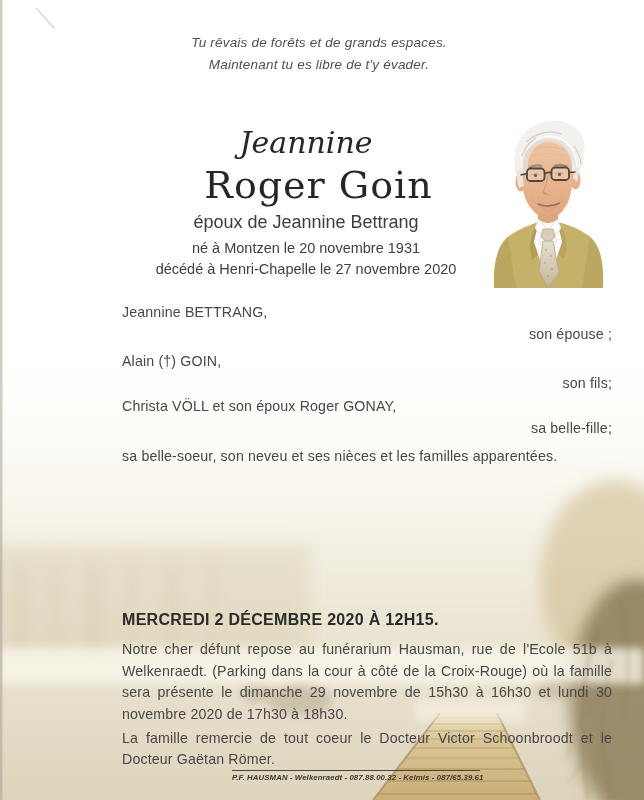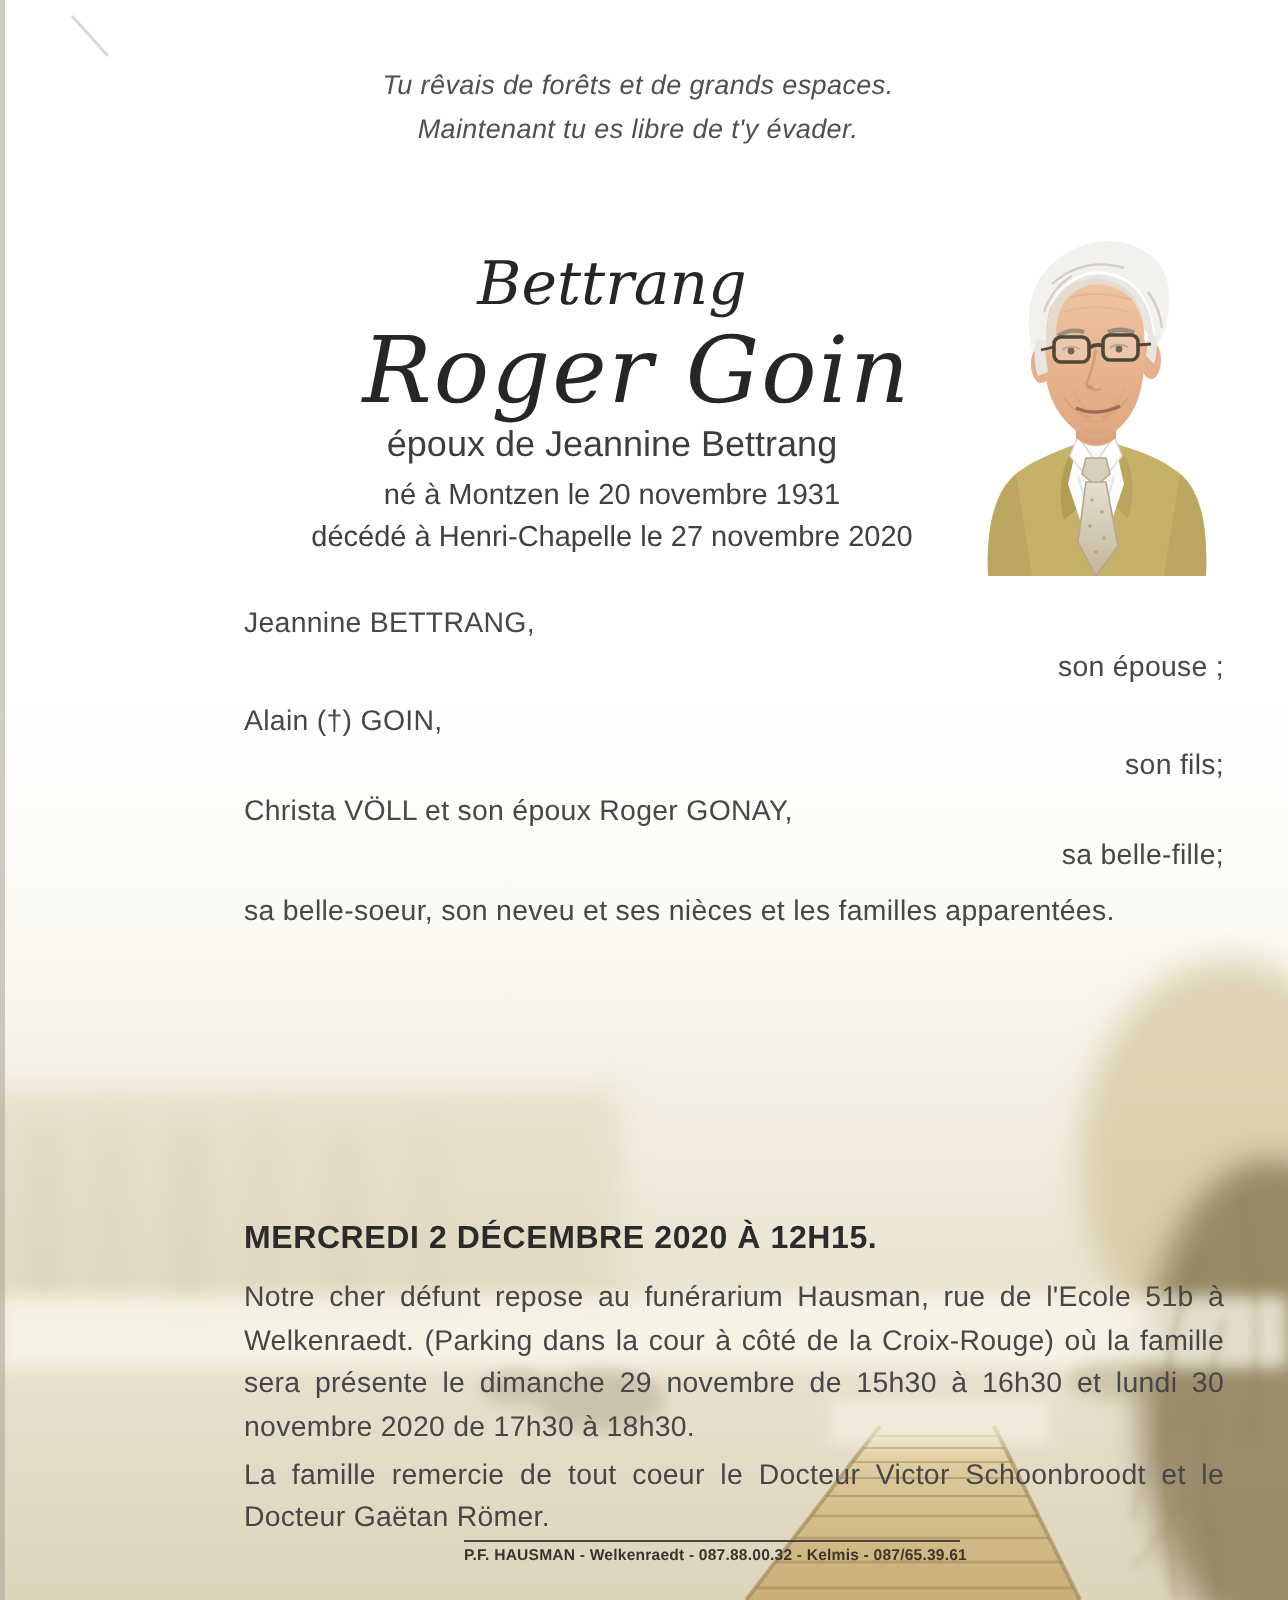--- a/index.html
+++ b/index.html
@@ -9,21 +9,21 @@
     background:linear-gradient(180deg,#ffffff 0%,#ffffff 44%,#fdfcf8 54%,#f4f0e4 68%,#ebe5d3 78%,#e7e0cd 86%,#ded4bc 100%);
   }
   .bg-svg{position:absolute;inset:0;z-index:0;pointer-events:none;}
   .layer{position:absolute;z-index:2;}
 
   .epigraph{top:32px;left:0;width:552px;box-sizing:border-box;padding-left:86px;text-align:center;
     font-style:italic;font-size:13.5px;line-height:22px;color:#4f4f4f;letter-spacing:.2px;}
 
   .titleblock{top:126px;left:0;width:612px;text-align:center;color:#262626;}
   .title-prefix{font-family:"DejaVu Serif","Liberation Serif",serif;font-style:italic;font-size:30px;line-height:34px;}
-  .title-name{font-family:"DejaVu Serif","Liberation Serif",serif;font-style:italic;font-size:46px;line-height:50px;letter-spacing:1px;margin-left:25px;}
+  .title-name{font-family:"DejaVu Serif","Liberation Serif",serif;font-size:38px;line-height:50px;letter-spacing:1px;margin-left:25px;}
   .title-spouse{font-size:18px;line-height:20px;color:#3d3d3d;margin-top:2px;}
   .title-dates{font-size:14.5px;line-height:20.5px;color:#404040;margin-top:6px;}
 
   .portrait{top:112px;left:482px;width:132px;height:176px;}
 
   .bodyblock{top:298px;left:122px;width:490px;font-size:14.2px;line-height:21px;letter-spacing:.15px;}
   .relation{text-align:right;margin-top:1px;}
   .relation.italic{}
   .relative-entry:nth-child(1){margin-top:4px;}
   .relative-entry:nth-child(2){margin-top:6px;}
@@ -31,21 +31,21 @@
   .relative-entry:nth-child(4){margin-top:2px;}
   .families{margin-top:7px;}
 
   .para{left:122px;width:490px;font-size:14.2px;letter-spacing:.15px;text-align:justify;}
   .vu{top:556px;line-height:22px;}
   .mercredi{top:611px;width:440px;text-align:left;font-weight:bold;font-size:16px;color:#2b2b2b;letter-spacing:.3px;}
   .notre{top:639px;line-height:21.5px;}
   .merci{top:728px;line-height:21px;}
 
   .footer{top:770px;left:232px;width:248px;border-top:1.5px solid #4a453c;padding-top:2px;
-    text-align:left;font-size:7.8px;font-weight:bold;color:#3a352c;white-space:nowrap;letter-spacing:.1px;}
+    text-align:left;font-size:7.8px;font-weight:bold;font-style:italic;color:#3a352c;white-space:nowrap;letter-spacing:.1px;}
 </style>
 </head>
 <body>
 
 <div class="page">
 
   <svg class="bg-svg" viewBox="0 0 644 800" width="644" height="800">
     <defs>
       <filter id="b8" x="-50%" y="-50%" width="200%" height="200%">
           <feGaussianBlur stdDeviation="8"></feGaussianBlur>
@@ -117,21 +117,21 @@
     <rect x="0" y="0" width="2.5" height="800" fill="#a9a396" opacity="0.55"></rect>
     <line x1="36" y1="8" x2="54" y2="28" stroke="#d4d4d0" stroke-width="1.5" opacity="0.9"></line>
   </svg>
 
   <div class="layer epigraph">
     <div>Tu rêvais de forêts et de grands espaces.</div>
     <div>Maintenant tu es libre de t'y évader.</div>
   </div>
 
   <div class="layer titleblock">
-    <div class="title-prefix">Bettrang</div>
+    <div class="title-prefix">Jeannine</div>
     <div class="title-name">Roger Goin</div>
     <div class="title-spouse">époux de Jeannine Bettrang</div>
     <div class="title-dates">
       <div>né à Montzen le 20 novembre 1931</div>
       <div>décédé à Henri-Chapelle le 27 novembre 2020</div>
     </div>
   </div>
 
   <svg class="layer portrait" viewBox="0 0 132 176" width="132" height="176">
     <defs>

